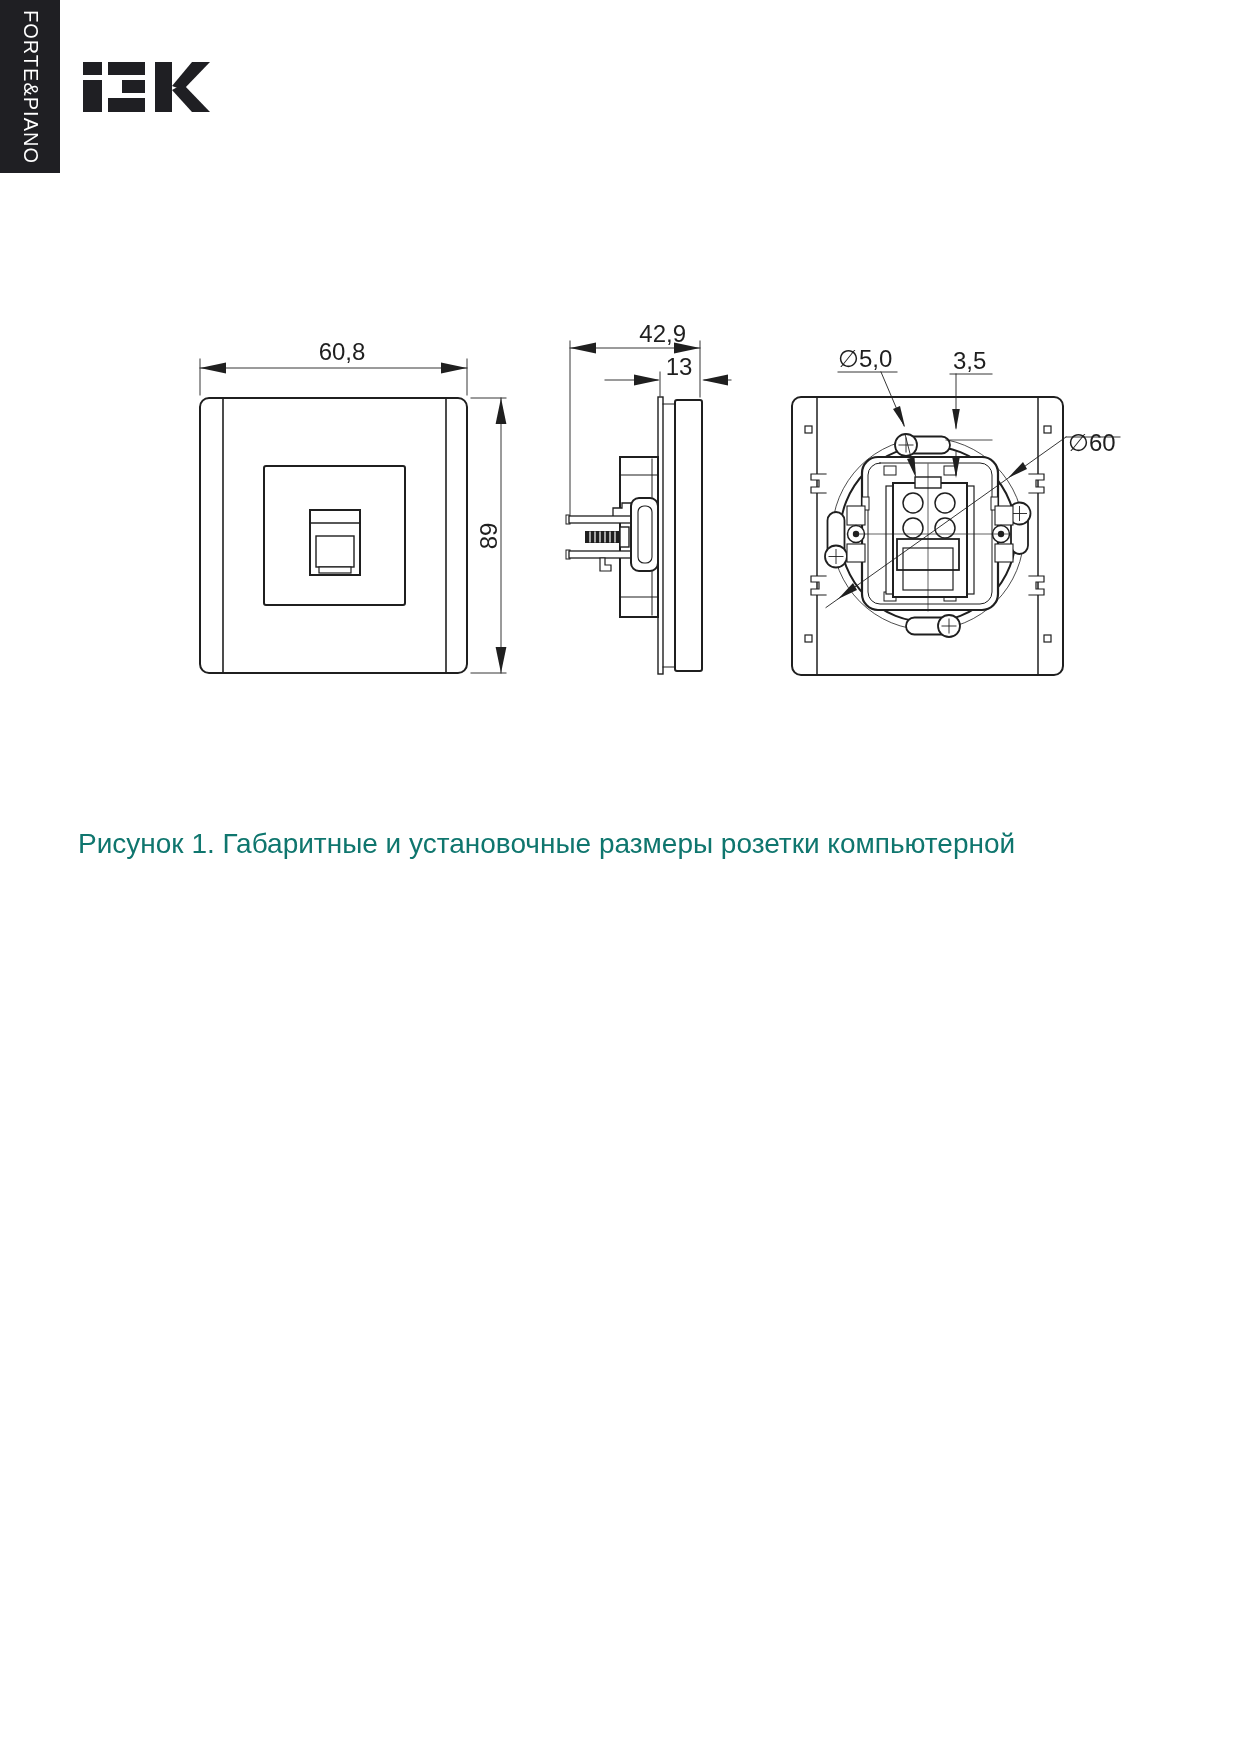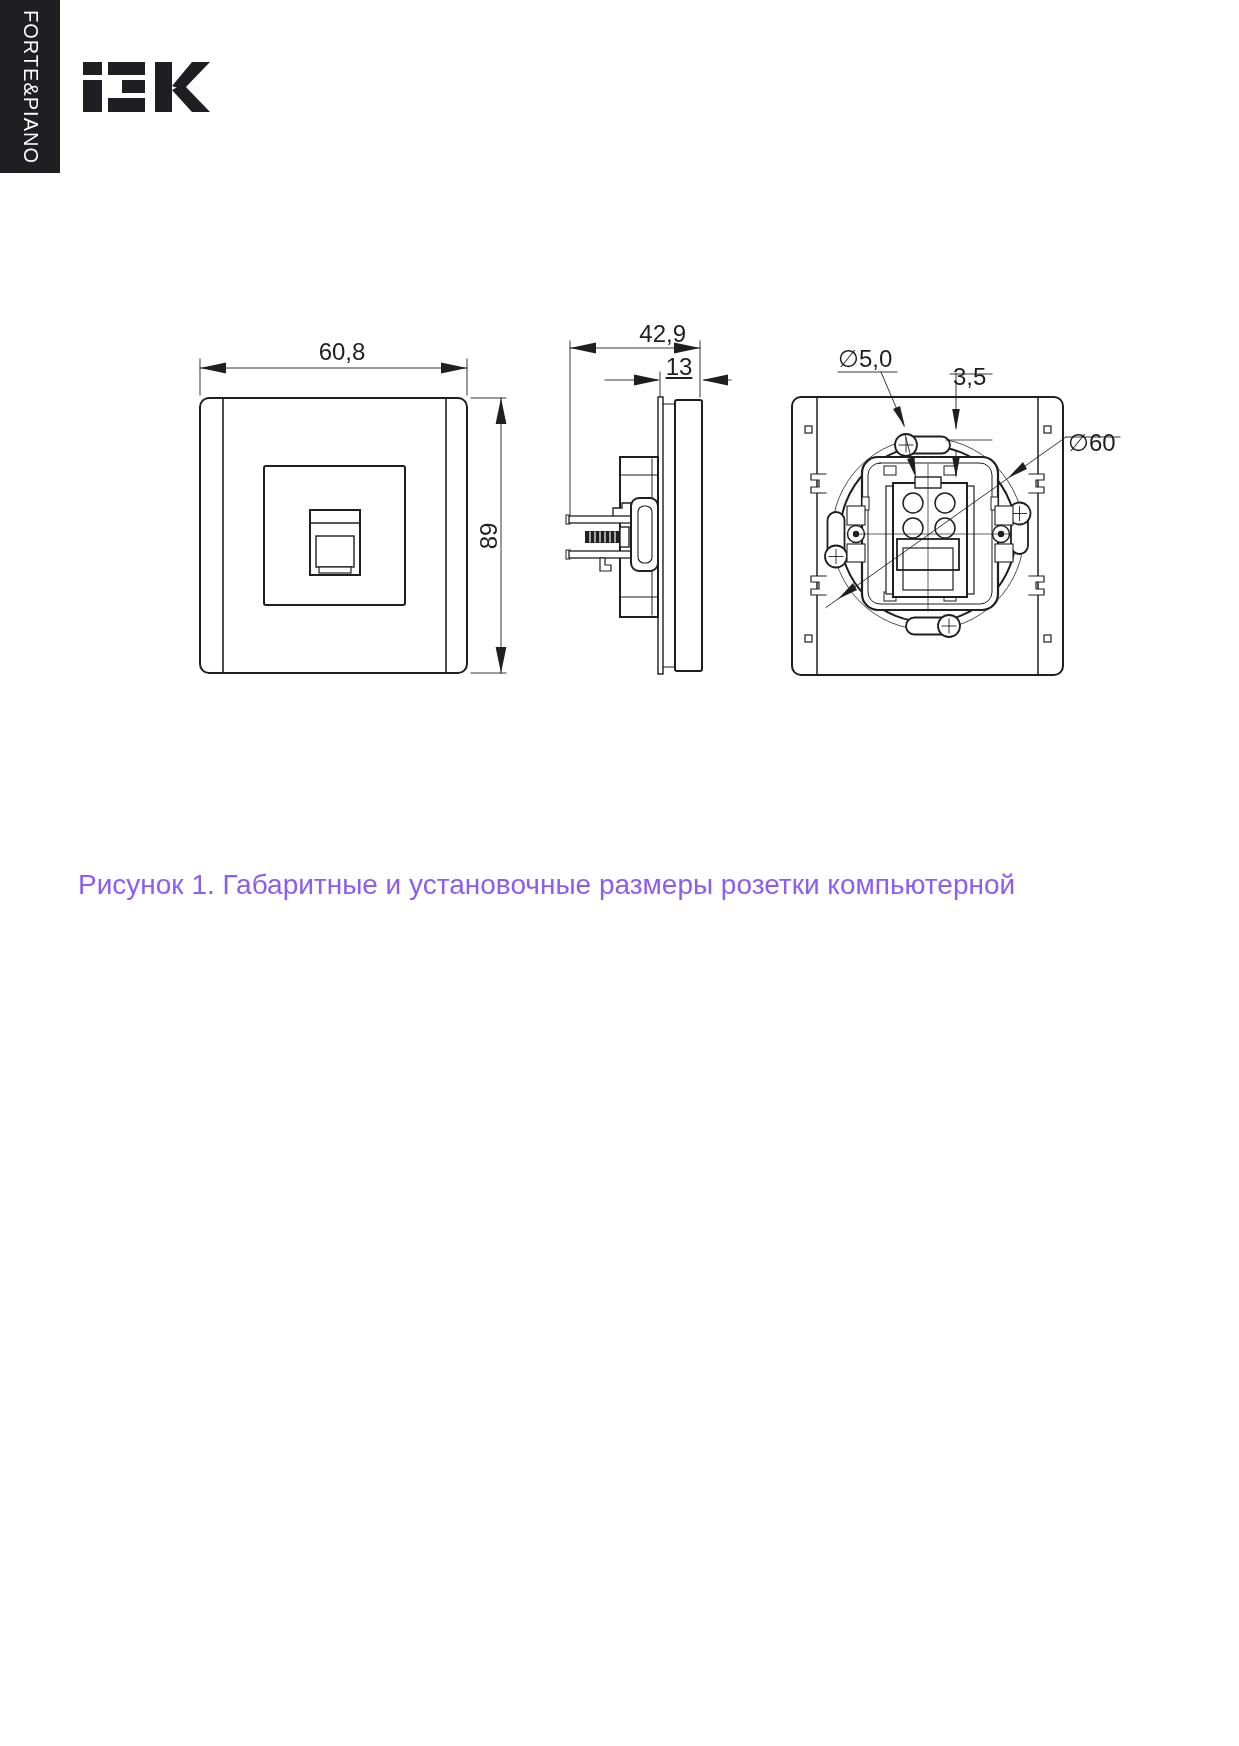--- a/index.html
+++ b/index.html
@@ -38,23 +38,22 @@
   }
   .dim-center{text-align:center;}
   .dim-rot{
     transform:rotate(-90deg);
     transform-origin:center center;
     display:flex;align-items:center;justify-content:center;
   }
   .caption{
     position:absolute;left:78px;top:828px;
     font-size:28px;
-    color:#8b5cf6;
+    color:#0f766e;
     white-space:nowrap;
-    margin-top:41px;
   }
 </style>
 </head>
 <body>
 
 <div class="sidebar">
   <span class="vtext">FORTE&amp;PIANO</span>
 </div>
 
 <svg class="logo" viewBox="0 0 127 50" aria-label="IEK">
@@ -255,18 +254,18 @@
         <polygon points="1008,478 1027,469 1023,462" fill="#1f1f1f" stroke="none"></polygon>
         <polygon points="838,599 857,590 853,583" fill="#1f1f1f" stroke="none"></polygon>
       </g>
     </g>
   </g>
 </svg>
 
 <span class="dim-label dim-center" style="left:292px;top:340px;width:100px;">60,8</span>
 <span class="dim-label dim-rot" style="left:465px;top:521px;width:48px;height:30px;">89</span>
 <span class="dim-label dim-center" style="left:586px;top:322px;width:100px;text-align:right;">42,9</span>
-<span class="dim-label dim-center" style="left:649px;top:355px;width:60px;text-decoration:underline;">13</span>
+<span class="dim-label dim-center" style="left:649px;top:355px;width:60px;">13</span>
 <span class="dim-label" style="left:838px;top:347px;">∅5,0</span>
-<span class="dim-label" style="left:953px;top:365px;">3,5</span>
+<span class="dim-label" style="left:953px;top:349px;">3,5</span>
 <span class="dim-label" style="left:1068px;top:431px;">∅60</span>
 
 <div class="caption">Рисунок 1. Габаритные и установочные размеры розетки компьютерной</div>
 
 </body></html>

